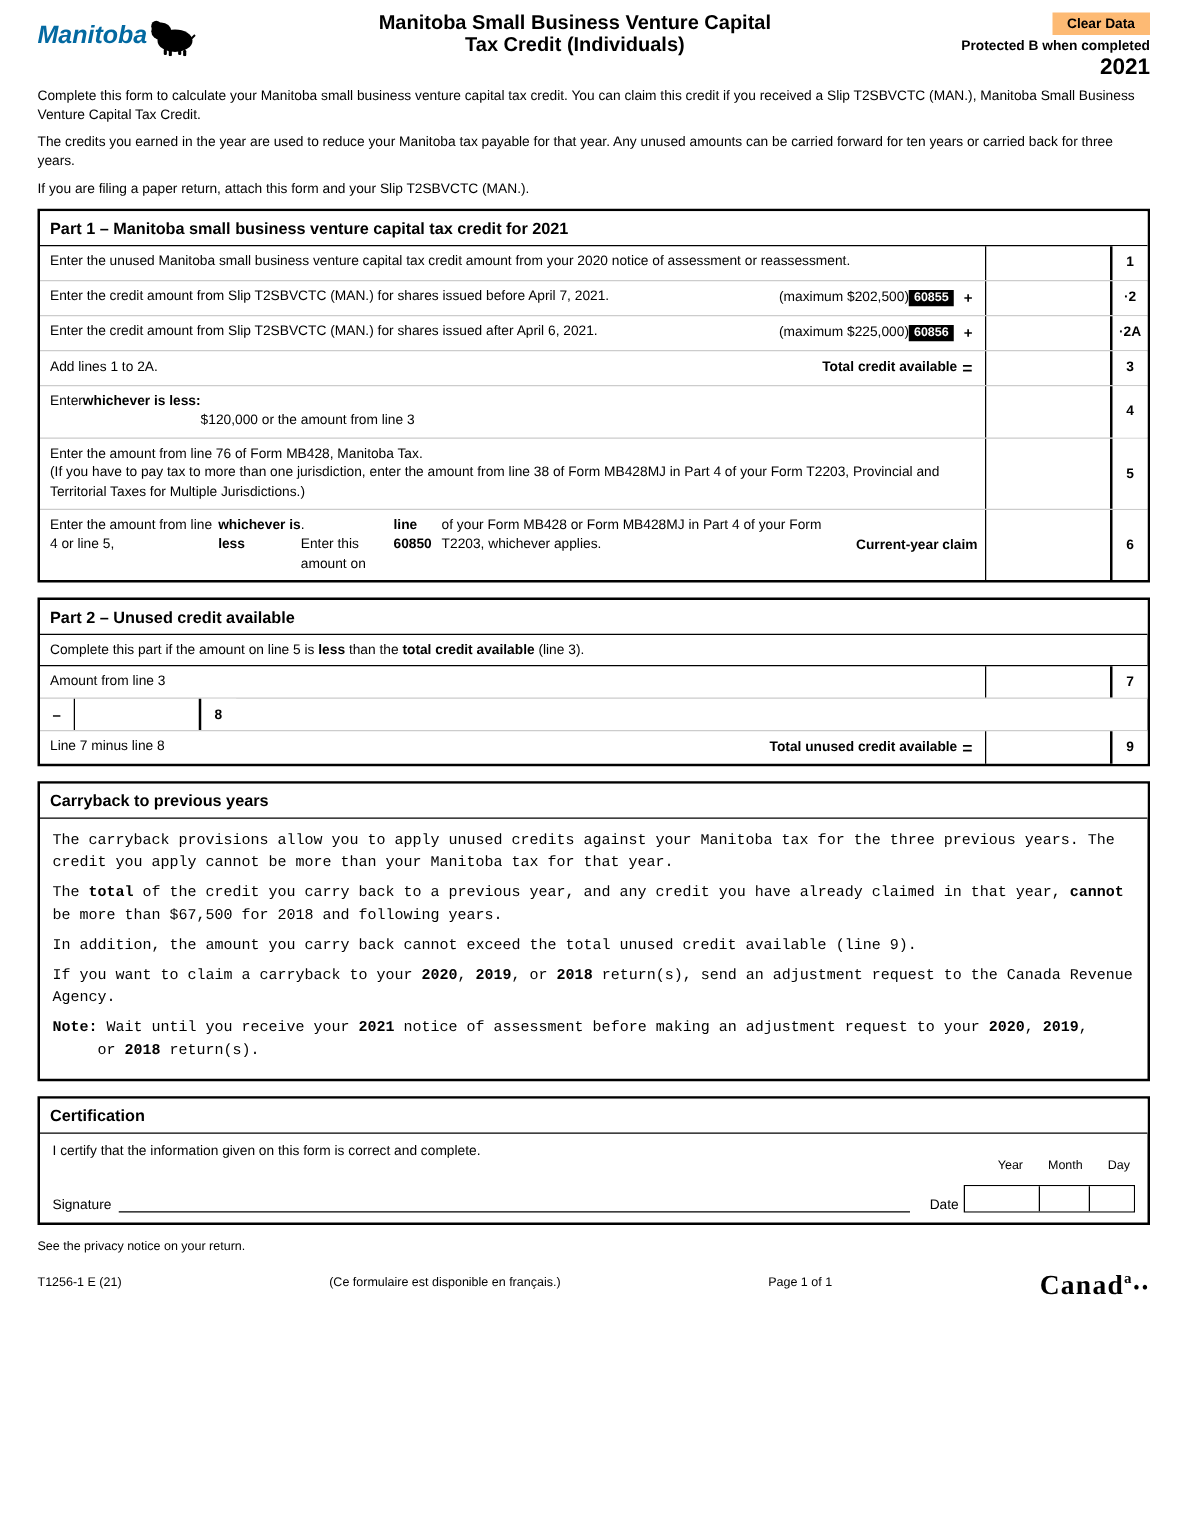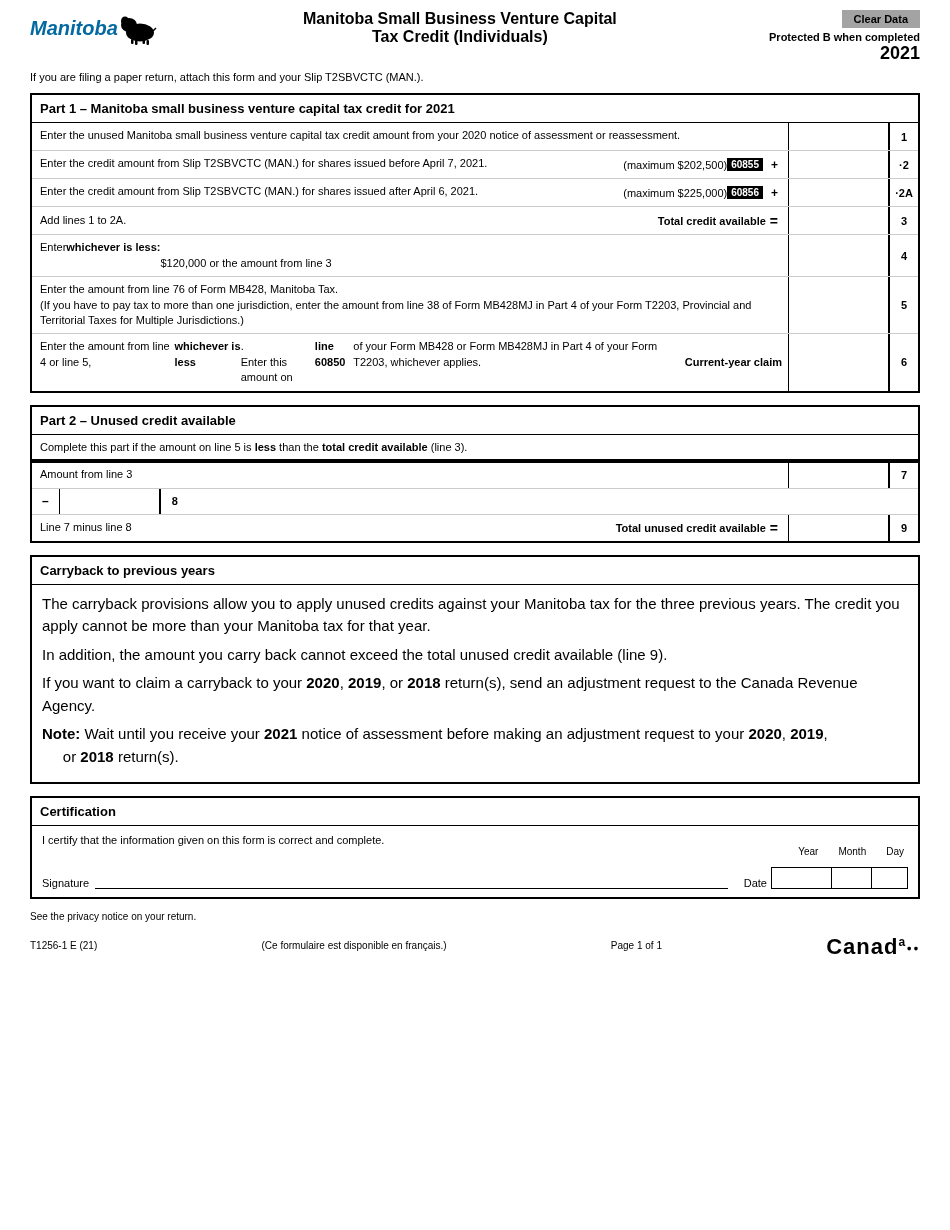--- a/index.html
+++ b/index.html
@@ -44,21 +44,21 @@
     .form-title-main {
       font-size: 16px;
       font-weight: bold;
       text-align: center;
     }
     .header-right {
       text-align: right;
       min-width: 160px;
     }
     .clear-data-btn {
-      background: #a3a3a3;
+      background: #fdba74;
       color: #000;
       border: none;
       padding: 3px 12px;
       font-size: 11px;
       cursor: pointer;
       font-weight: bold;
       margin-bottom: 3px;
       display: inline-block;
     }
     .protected-text {
@@ -164,22 +164,23 @@
       display: flex;
       align-items: stretch;
       border-bottom: 1px solid #ccc;
       min-height: 26px;
     }
     .part2-row:last-child { border-bottom: none; }
 
     
     .carryback-content {
       padding: 8px 10px;
-      font-size: 15px;
+      font-size: 12px;
       line-height: 1.5;
+      font-family: Liberation Mono, monospace;
     }
     .carryback-content p {
       margin-bottom: 6px;
     }
 
     
     .cert-content {
       padding: 8px 10px;
       font-size: 11px;
     }
@@ -253,20 +254,22 @@
   </div>
 
   <div class="header-right">
     <button class="clear-data-btn">Clear Data</button><br>
     <span class="protected-text">Protected B when completed</span><br>
     <span class="year-text">2021</span>
   </div>
 </div>
 
 <div class="intro">
+  <p style="margin-bottom:6px;">Complete this form to calculate your Manitoba small business venture capital tax credit. You can claim this credit if you received a Slip T2SBVCTC (MAN.), Manitoba Small Business Venture Capital Tax Credit.</p>
+  <p style="margin-bottom:6px;">The credits you earned in the year are used to reduce your Manitoba tax payable for that year. Any unused amounts can be carried forward for ten years or carried back for three years.</p>
   <p>If you are filing a paper return, attach this form and your Slip T2SBVCTC (MAN.).</p>
 </div>
 
 <div class="section-box">
   <div class="section-header">Part 1 – Manitoba small business venture capital tax credit for 2021</div>
 
   <div class="form-row row-tall">
     <div class="row-label">
       Enter the unused Manitoba small business venture capital tax credit amount from your 2020 notice of assessment or reassessment.
     </div>
@@ -345,21 +348,21 @@
     </div>
     <div class="row-input">
       <input type="text" style="">
     </div>
     <div class="row-num">6</div>
   </div>
 </div>
 
 <div class="section-box">
   <div class="section-header">Part 2 – Unused credit available</div>
-  <div style="padding:6px 8px;font-size:11px;border-bottom:4px solid #000000;">
+  <div style="padding:6px 8px;font-size:11px;border-bottom:1px solid #000000;">
     Complete this part if the amount on line 5 is <span class="bold">less</span> than the <span class="bold">total credit available</span> (line 3).
   </div>
 
   <div class="part2-row">
     <div class="row-label">Amount from line 3</div>
     <div class="row-middle"></div>
     <div class="row-input">
       <input type="text" style="">
     </div>
     <div class="row-num">7</div>
@@ -385,20 +388,23 @@
       <input type="text" style="">
     </div>
     <div class="row-num">9</div>
   </div>
 </div>
 
 <div class="section-box">
   <div class="section-header">Carryback to previous years</div>
   <div class="carryback-content">
     <p>The carryback provisions allow you to apply unused credits against your Manitoba tax for the three previous years. The credit you apply cannot be more than your Manitoba tax for that year.</p>
+    <p>
+      The <span class="bold">total</span> of the credit you carry back to a previous year, and any credit you have already claimed in that year, <span class="bold">cannot</span> be more than $67,500 for 2018 and following years.
+    </p>
     <p>In addition, the amount you carry back cannot exceed the total unused credit available (line 9).</p>
     <p>
       If you want to claim a carryback to your <span class="bold">2020</span>, <span class="bold">2019</span>, or <span class="bold">2018</span> return(s), send an adjustment request to the Canada Revenue Agency.
     </p>
     <p>
       <span class="bold">Note:</span> Wait until you receive your <span class="bold">2021</span> notice of assessment before making an adjustment request to your <span class="bold">2020</span>, <span class="bold">2019</span>,<br>&nbsp;&nbsp;&nbsp;&nbsp;&nbsp;or <span class="bold">2018</span> return(s).
     </p>
   </div>
 </div>
 
@@ -429,16 +435,16 @@
     </div>
   </div>
 </div>
 
 <div class="privacy-note">See the privacy notice on your return.</div>
 
 <div class="footer">
   <span>T1256-1 E (21)</span>
   <span>(Ce formulaire est disponible en français.)</span>
   <span>Page 1 of 1</span>
-  <div style="font-size:22px;font-weight:bold;letter-spacing:1px;">
+  <div style="font-size:22px;font-weight:bold;letter-spacing:1px;font-family:Liberation Serif, serif;">
     <span>Canad</span><span style="font-size:12px;vertical-align:super;">a</span><span style="font-size:22px;">‧</span><span style="font-size:22px;">‧</span>
   </div>
 </div>
 
 </body></html>

